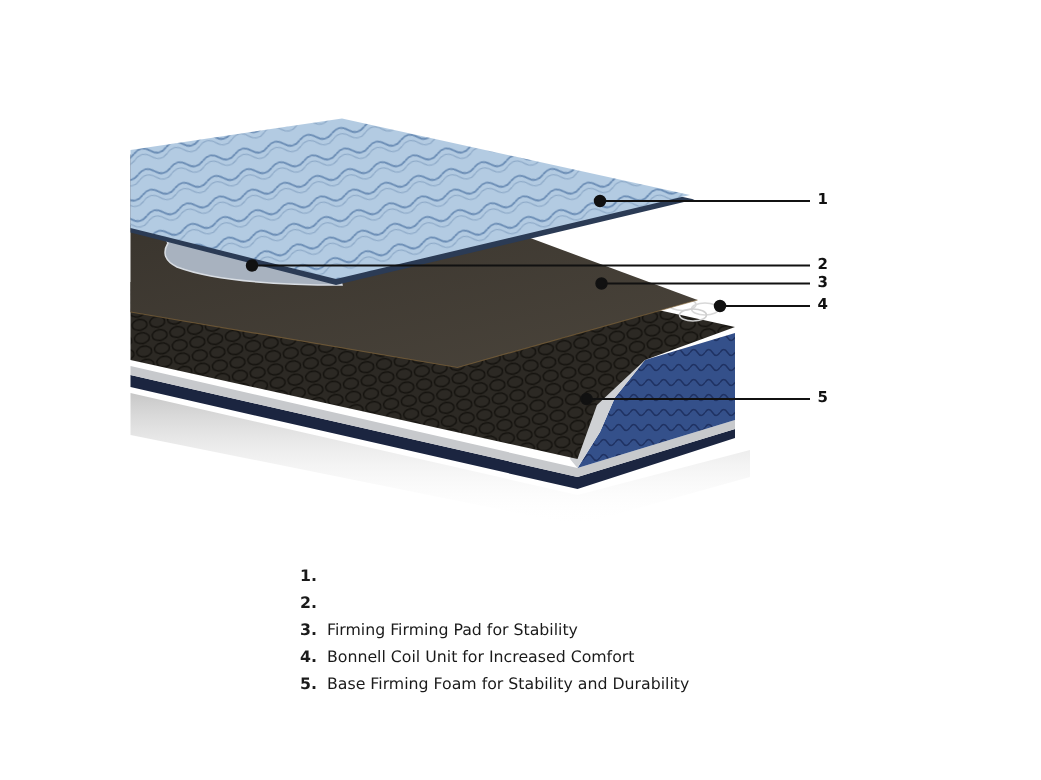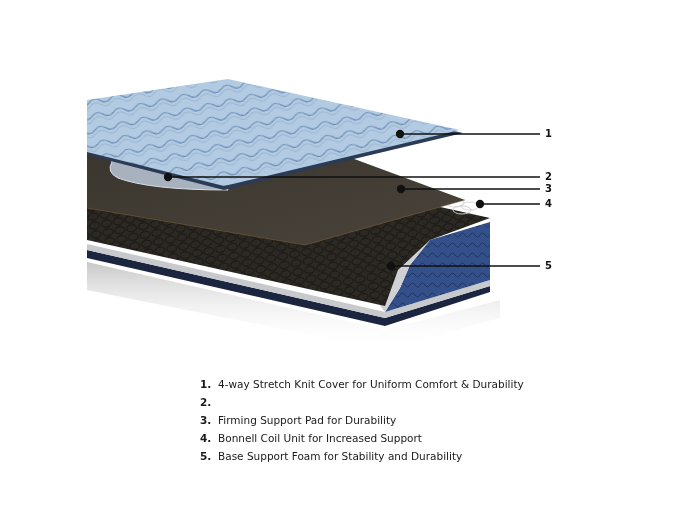--- a/index.html
+++ b/index.html
@@ -133,30 +133,29 @@
 
 <span class="callout-num" style="top:128px">1</span>
 <span class="callout-num" style="top:171px">2</span>
 <span class="callout-num" style="top:183px">3</span>
 <span class="callout-num" style="top:198px">4</span>
 <span class="callout-num" style="top:260px">5</span>
 
 <ul id="legend">
   <li>
     <span class="num">1.</span>
-    <span>4-way Stretch Knit Cover for Uniform Comfort &amp; Durability</span>
   </li>
   <li>
     <span class="num">2.</span>
   </li>
   <li>
     <span class="num">3.</span>
-    <span>Firming Support Pad for Durability</span>
+    <span>Firming Firming Pad for Stability</span>
   </li>
   <li>
     <span class="num">4.</span>
-    <span>Bonnell Coil Unit for Increased Support</span>
+    <span>Bonnell Coil Unit for Increased Comfort</span>
   </li>
   <li>
     <span class="num">5.</span>
-    <span>Base Support Foam for Stability and Durability</span>
+    <span>Base Firming Foam for Stability and Durability</span>
   </li>
 </ul>
 
 </body></html>

